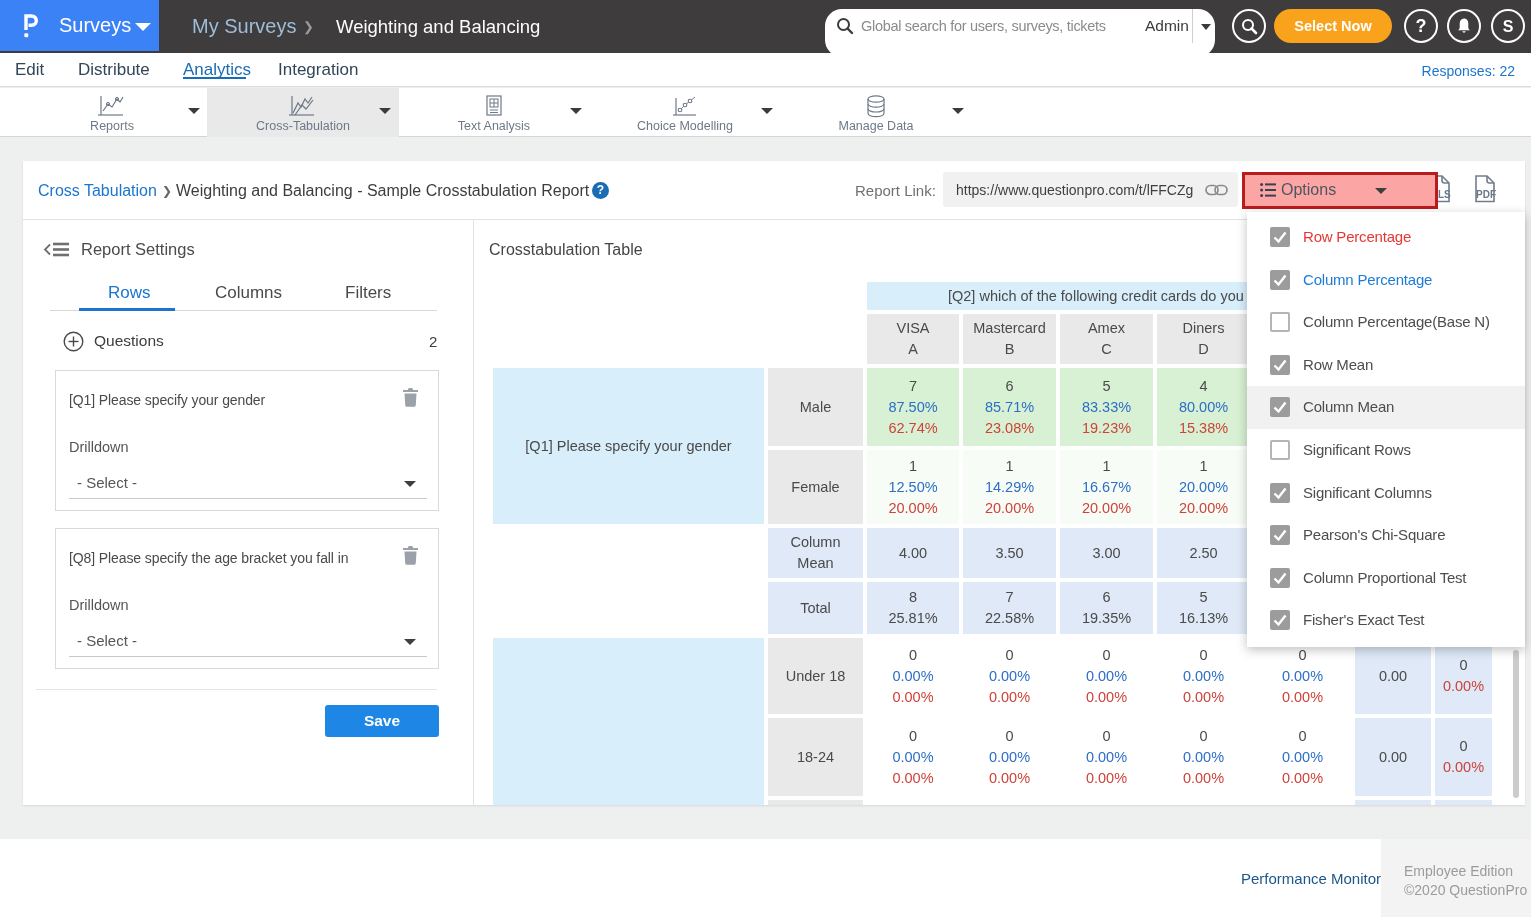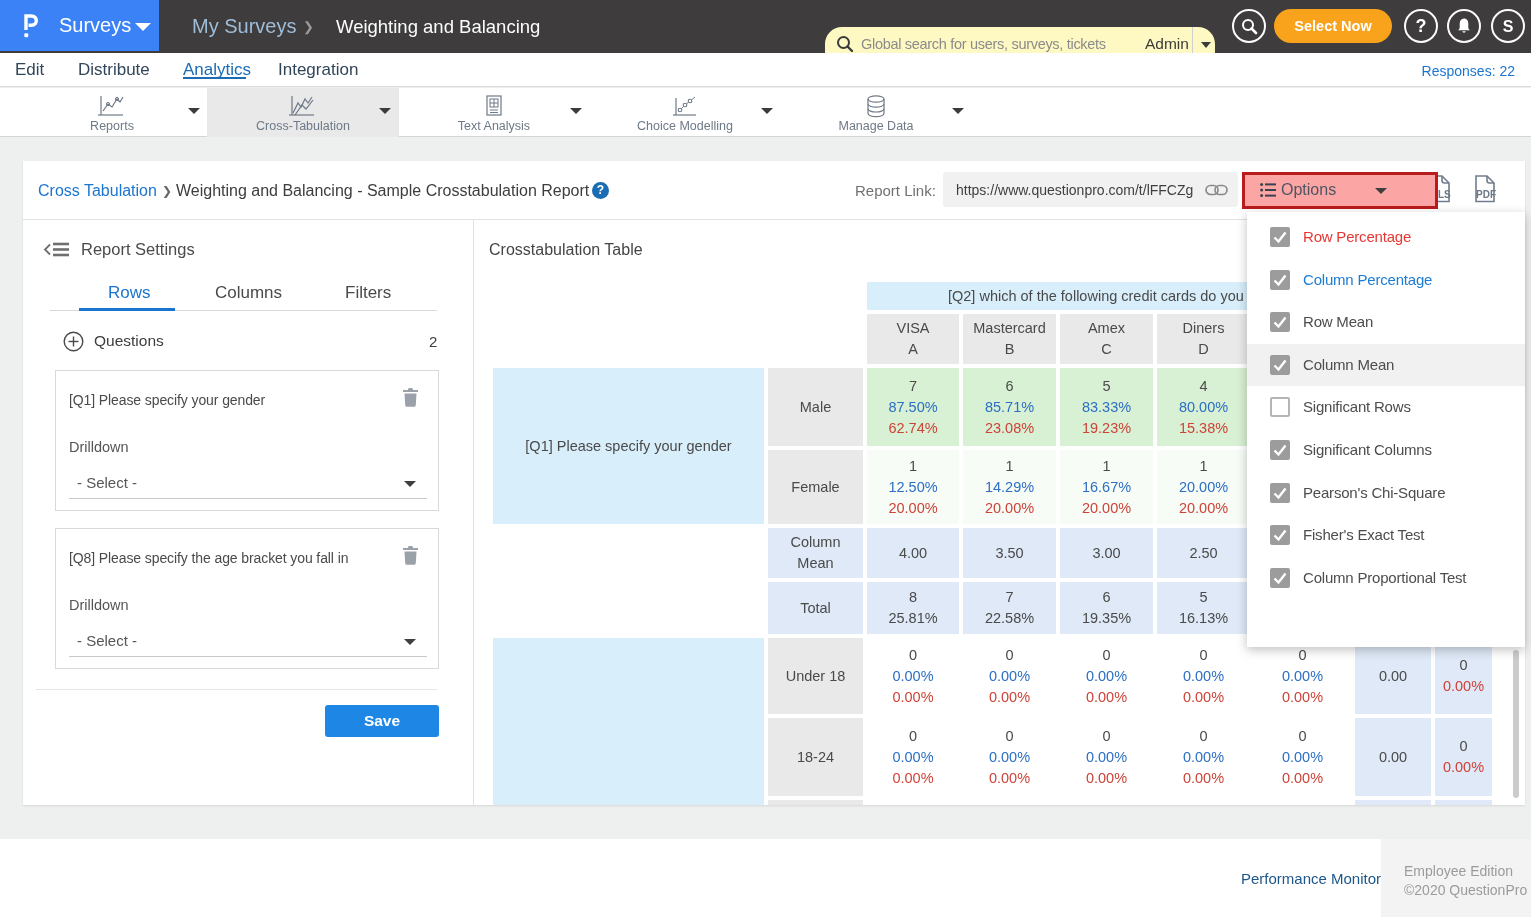--- a/index.html
+++ b/index.html
@@ -8,21 +8,21 @@
 
 
 #topbar { position:absolute; left:0; top:0; width:1531px; height:53px; background:#3e3c3c; }
 #logo { position:absolute; left:0; top:0; width:159px; height:51px; background:#3b82f6; }
 #logo .word { position:absolute; left:59px; top:14px; color:#fff; font-size:20px; }
 #logo .car { position:absolute; left:135px; top:23px; width:0; height:0; border-left:8px solid transparent; border-right:8px solid transparent; border-top:8px solid #fff; }
 .crumb1 { position:absolute; left:192px; top:15px; color:#9fbcd9; font-size:20px; }
 .crumbsep { position:absolute; left:303px; top:19px; color:#9a9a9a; font-size:13px; }
 .crumb2 { position:absolute; left:336px; top:16px; color:#fdfdfd; font-size:18.5px; }
 
-#searchpill { position:absolute; left:825px; top:9px; width:390px; height:48px; background:#fef9c3; border-radius:17px;margin-top:18px; }
+#searchpill { position:absolute; left:825px; top:9px; width:390px; height:48px; background:#ffffff; border-radius:17px; }
 #searchpill .ph { position:absolute; left:36px; top:9px; color:#8b8b8b; font-size:14.5px; letter-spacing:-0.3px; }
 #searchpill .admin { position:absolute; left:320px; top:8px; color:#3b3b3b; font-size:15.5px; }
 #searchpill .div { position:absolute; left:367px; top:0px; width:1px; height:34px; background:#cfcfcf; }
 #searchpill .car { position:absolute; left:376px; top:15px; width:0; height:0; border-left:5.5px solid transparent; border-right:5.5px solid transparent; border-top:6px solid #3b3b3b; }
 .circbtn { position:absolute; top:9px; width:34px; height:34px; border:2px solid #fbfbfb; border-radius:50%; color:#fff; text-align:center; }
 #upgrade { position:absolute; left:1274px; top:9px; width:118px; height:34px; background:#f9a21c; border-radius:17px; color:#fff; font-size:14.5px; font-weight:bold; text-align:center; line-height:34px; }
 
 
 #nav { position:absolute; left:0; top:53px; width:1531px; height:34px; background:#fff; border-bottom:1px solid #dcdcdc; }
 #nav span { position:absolute; top:7px; font-size:17px; color:#32465a;text-align:center; }
@@ -428,20 +428,24 @@
         </svg></div>
       <div class="lab" style="color:#e53734">Row Percentage</div>
     </div>
   <div class="mi">
       <div class="cb cbon"><svg width="20" height="20" viewBox="0 0 20 20">
           <polyline points="4.5,10.5 8.5,14.5 15.5,5.5" fill="none" stroke="#fff" stroke-width="2.4"></polyline>
         </svg></div>
       <div class="lab" style="color:#1c7cd5">Column Percentage</div>
     </div>
   <div class="mi">
+      <div class="cb cboff"></div>
+      <div class="lab">Column Percentage(Base N)</div>
+    </div>
+  <div class="mi">
       <div class="cb cbon"><svg width="20" height="20" viewBox="0 0 20 20">
           <polyline points="4.5,10.5 8.5,14.5 15.5,5.5" fill="none" stroke="#fff" stroke-width="2.4"></polyline>
         </svg></div>
       <div class="lab">Row Mean</div>
     </div>
   <div class="mi hl">
       <div class="cb cbon"><svg width="20" height="20" viewBox="0 0 20 20">
           <polyline points="4.5,10.5 8.5,14.5 15.5,5.5" fill="none" stroke="#fff" stroke-width="2.4"></polyline>
         </svg></div>
       <div class="lab">Column Mean</div>
@@ -459,26 +463,26 @@
   <div class="mi">
       <div class="cb cbon"><svg width="20" height="20" viewBox="0 0 20 20">
           <polyline points="4.5,10.5 8.5,14.5 15.5,5.5" fill="none" stroke="#fff" stroke-width="2.4"></polyline>
         </svg></div>
       <div class="lab">Pearson's Chi-Square</div>
     </div>
   <div class="mi">
       <div class="cb cbon"><svg width="20" height="20" viewBox="0 0 20 20">
           <polyline points="4.5,10.5 8.5,14.5 15.5,5.5" fill="none" stroke="#fff" stroke-width="2.4"></polyline>
         </svg></div>
+      <div class="lab">Column Proportional Test</div>
+    </div>
+  <div class="mi">
+      <div class="cb cbon"><svg width="20" height="20" viewBox="0 0 20 20">
+          <polyline points="4.5,10.5 8.5,14.5 15.5,5.5" fill="none" stroke="#fff" stroke-width="2.4"></polyline>
+        </svg></div>
       <div class="lab">Fisher's Exact Test</div>
-    </div>
-  <div class="mi">
-      <div class="cb cbon"><svg width="20" height="20" viewBox="0 0 20 20">
-          <polyline points="4.5,10.5 8.5,14.5 15.5,5.5" fill="none" stroke="#fff" stroke-width="2.4"></polyline>
-        </svg></div>
-      <div class="lab">Column Proportional Test</div>
     </div>
 </div>
 
 <div id="footer"></div>
 <div id="footbox"></div>
 <div class="pm">Performance Monitor</div>
 <div class="ee">Employee Edition<br>©2020 QuestionPro</div>
 
 </body></html>

